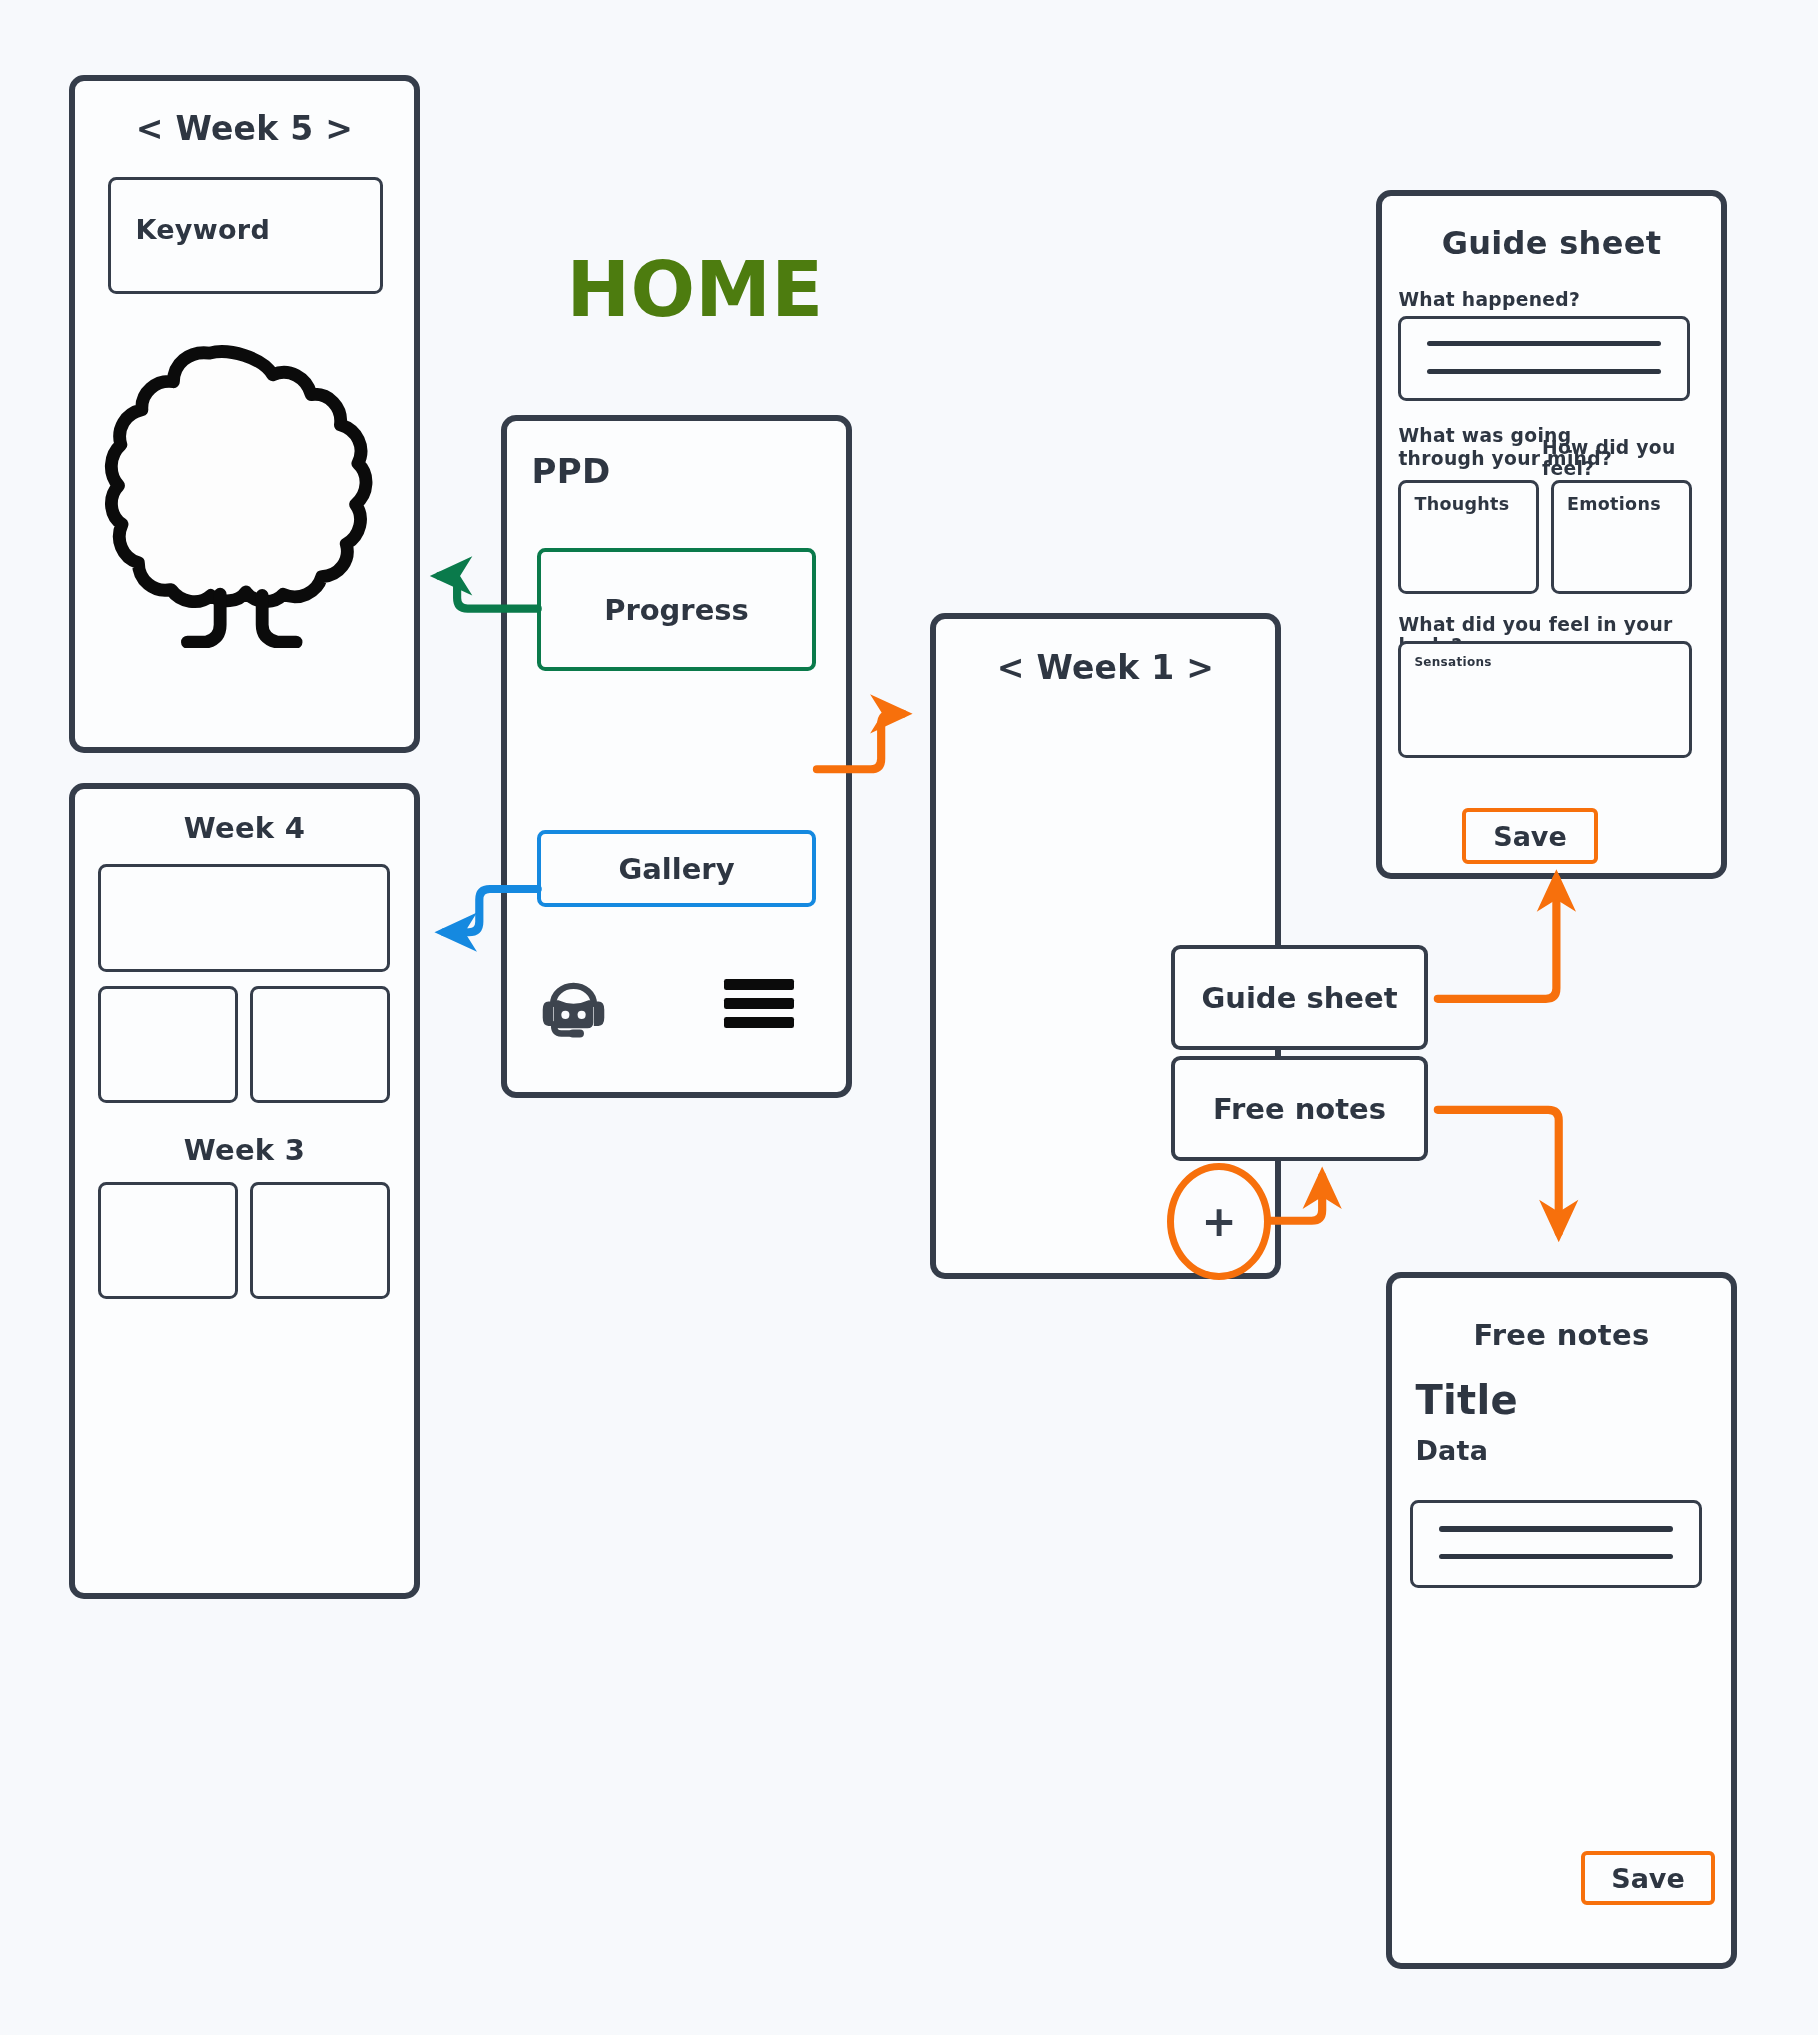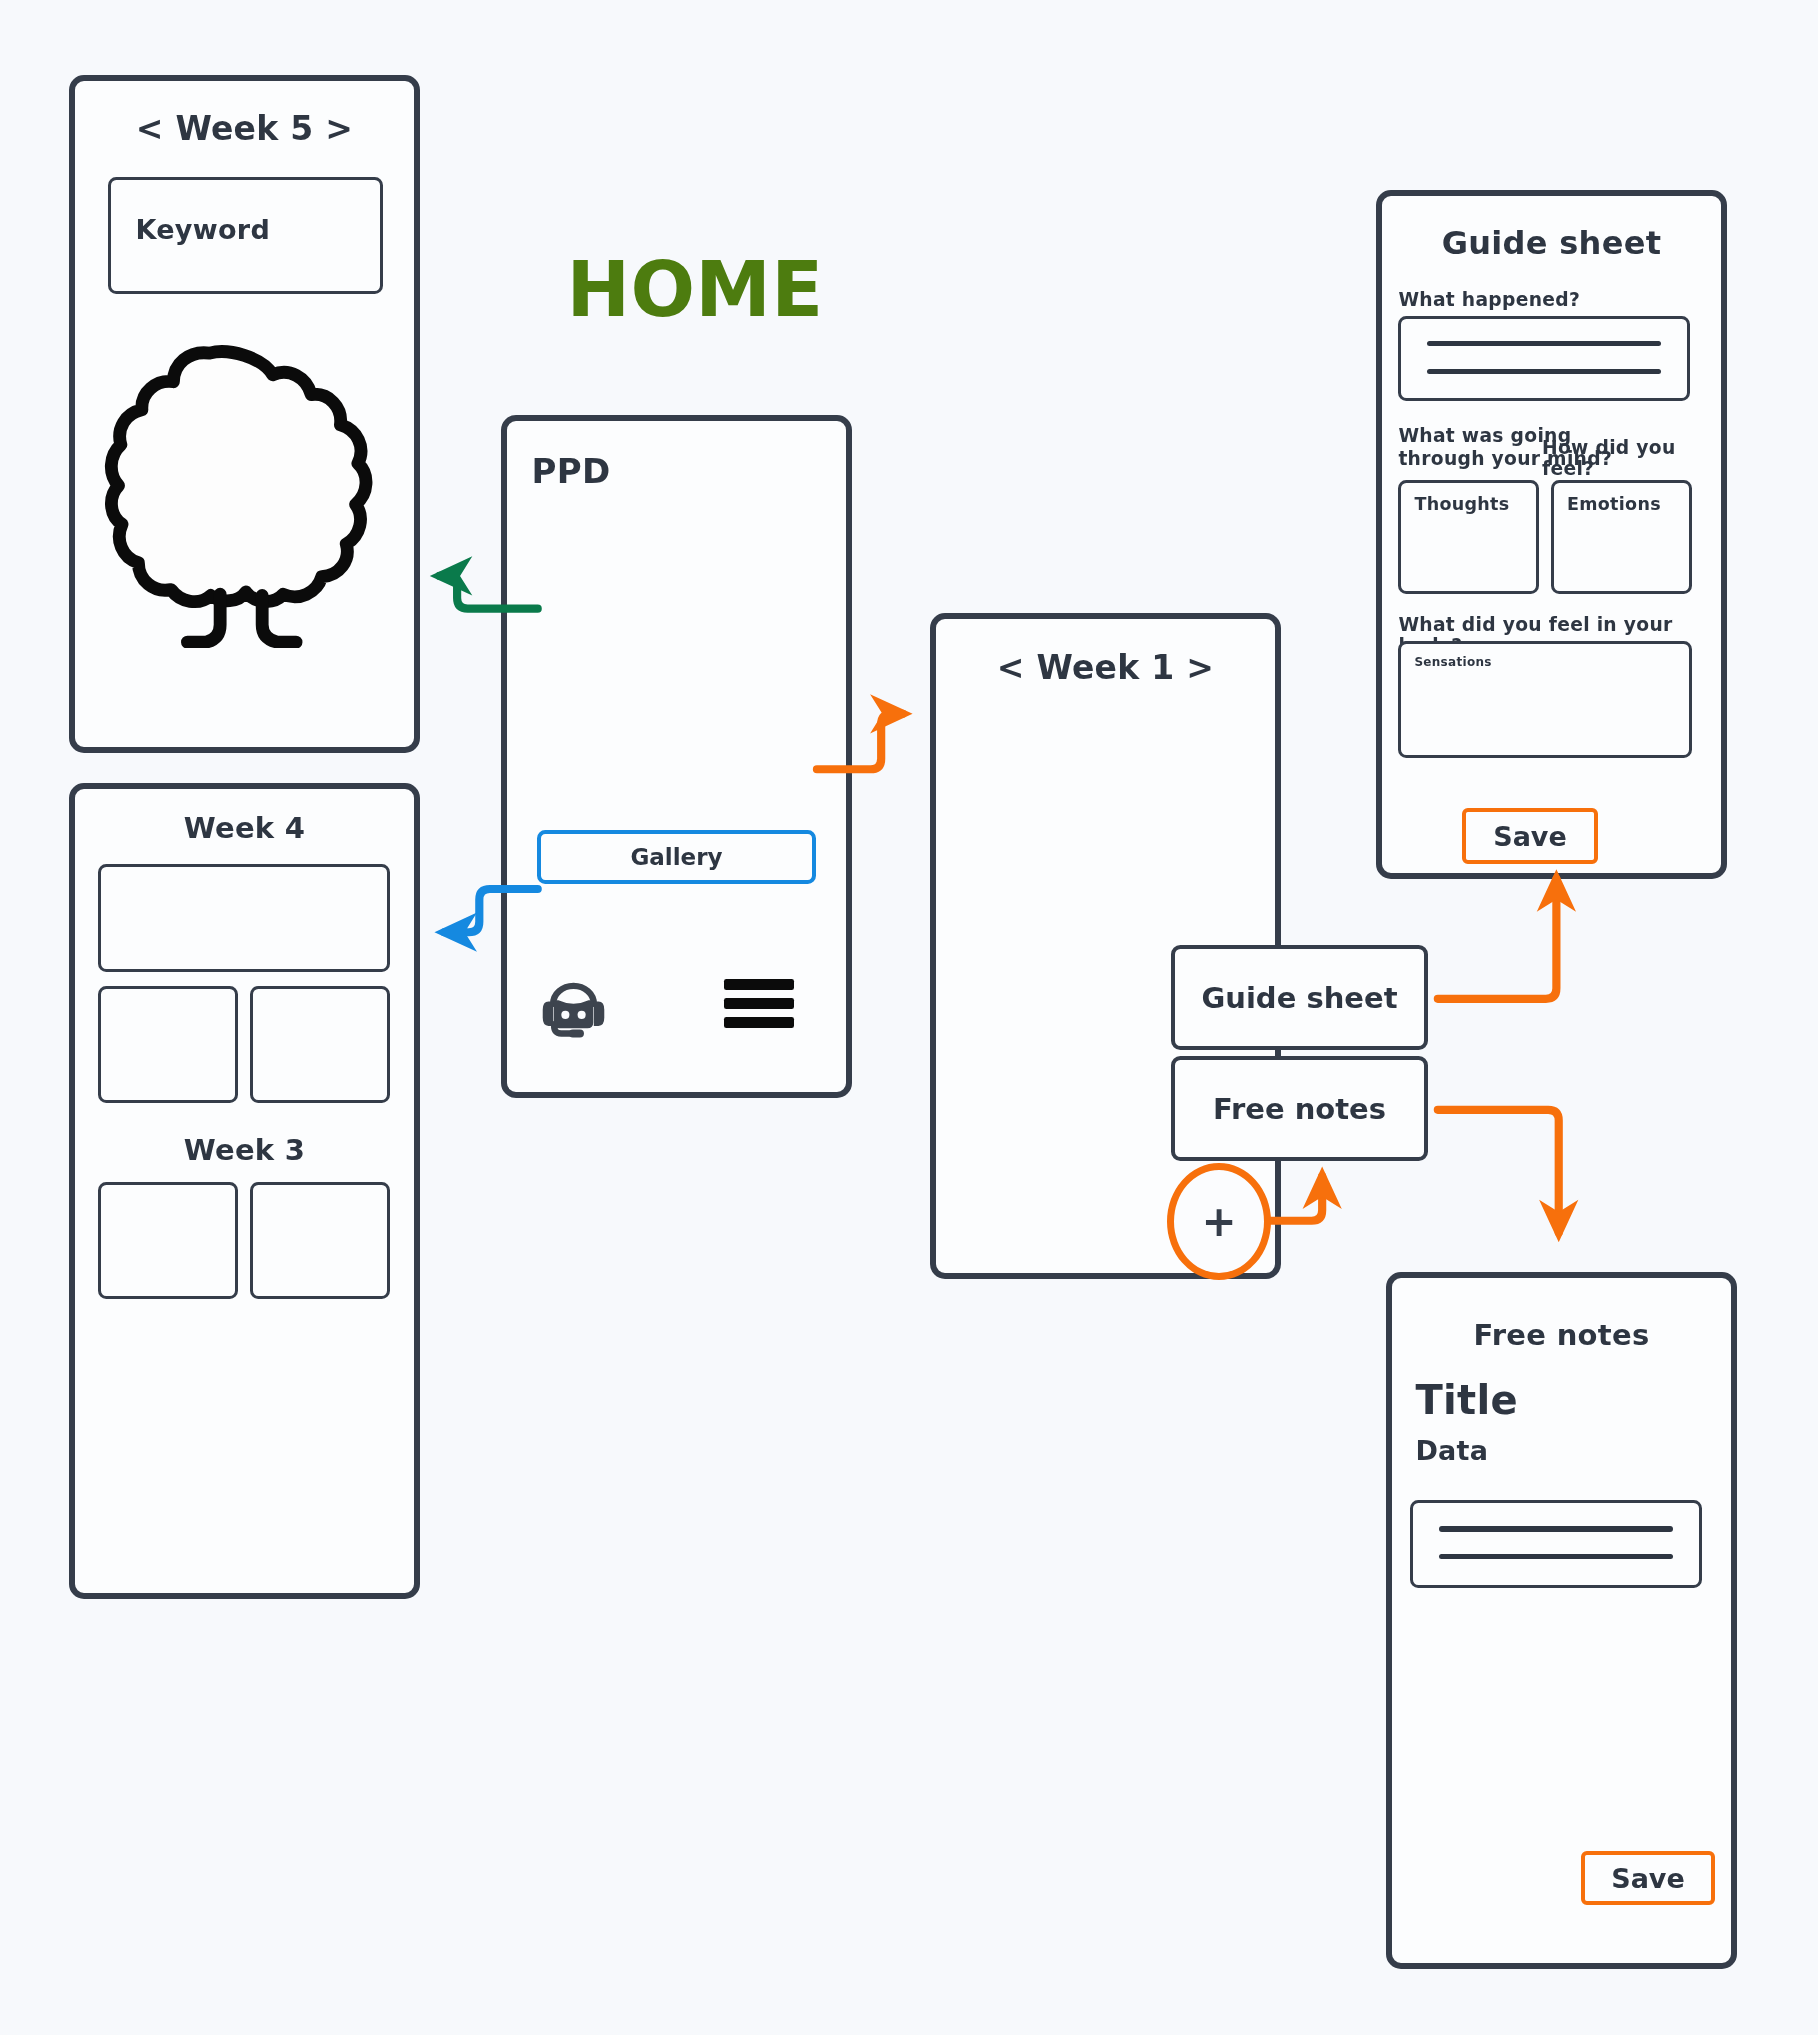--- a/index.html
+++ b/index.html
@@ -221,24 +221,28 @@
 
     <div class="label hand centered" style="top:344px; font-size:29px;">Week 3</div>
 
     <div class="subbox" style="left:23.4px; top:393px; width:140px; height:117px;"></div>
     <div class="subbox" style="left:175px; top:393px; width:140px; height:117px;"></div>
   </div>
 
   <div class="panel" style="left:501px; top:415px; width:351px; height:683px;">
     <div class="label hand" style="left:24.5px; top:30px; font-size:34px;">PPD</div>
 
-
-
-    <div class="navbtn" style="left:30px; top:409px; width:279px; height:54px;
-                border:4.1px solid #1589e0; font-size:23px;">
+    <div class="navbtn" style="left:30px; top:127px; width:279px; height:123px;
+                border:4.1px solid #0a7a4b; font-size:29px;">
+      <span>Progress</span>
+    </div>
+
+
+    <div class="navbtn" style="left:30px; top:409px; width:279px; height:77px;
+                border:4.1px solid #1589e0; font-size:29px;">
       <span>Gallery</span>
     </div>
 
     <svg style="position:absolute; left:28px; top:548px;" width="77" height="72" viewBox="0 0 132 124">
       <path d="M31,60 a35,31 0 0 1 70,0" fill="none" stroke="#3d444e" stroke-width="11" stroke-linecap="round"></path>
       <path d="M23,56 q-10,0 -10,14 l0,14 q0,14 10,14 l8,0 l0,-42 Z" fill="#3d444e"></path>
       <path d="M109,56 q10,0 10,14 l0,14 q0,14 -10,14 l-8,0 l0,-42 Z" fill="#3d444e"></path>
       <path d="M40,54 q26,12 52,0 q8,-2 8,8 l0,30 q0,10 -10,10 l-48,0 q-10,0 -10,-10 l0,-30 q0,-10 8,-8 Z" fill="#3d444e"></path>
       <circle cx="52" cy="79" r="7" fill="#fbfcfe"></circle>
       <circle cx="80" cy="79" r="7" fill="#fbfcfe"></circle>

